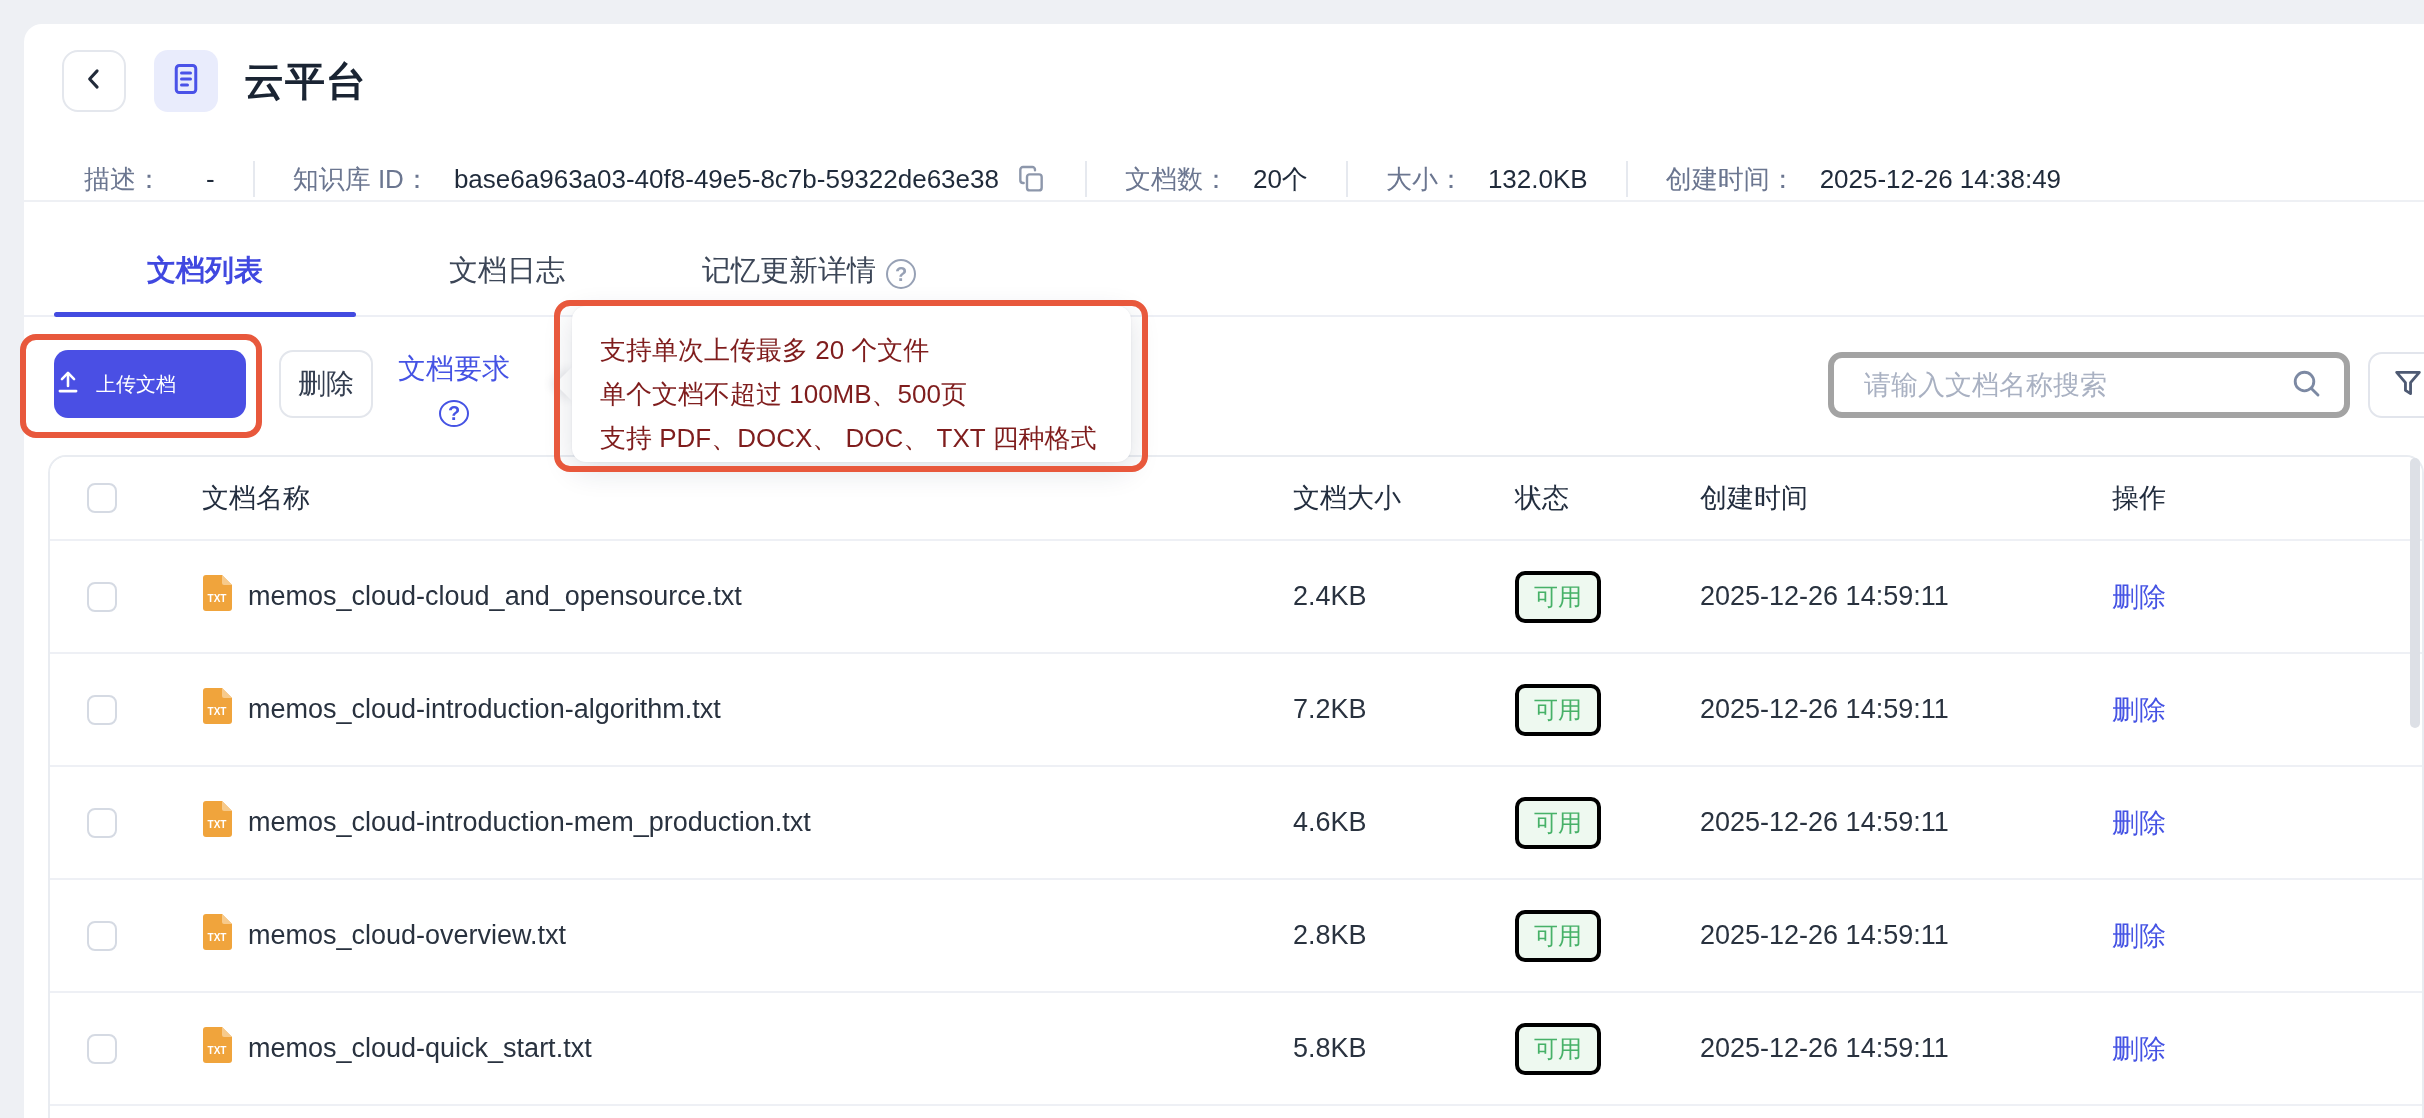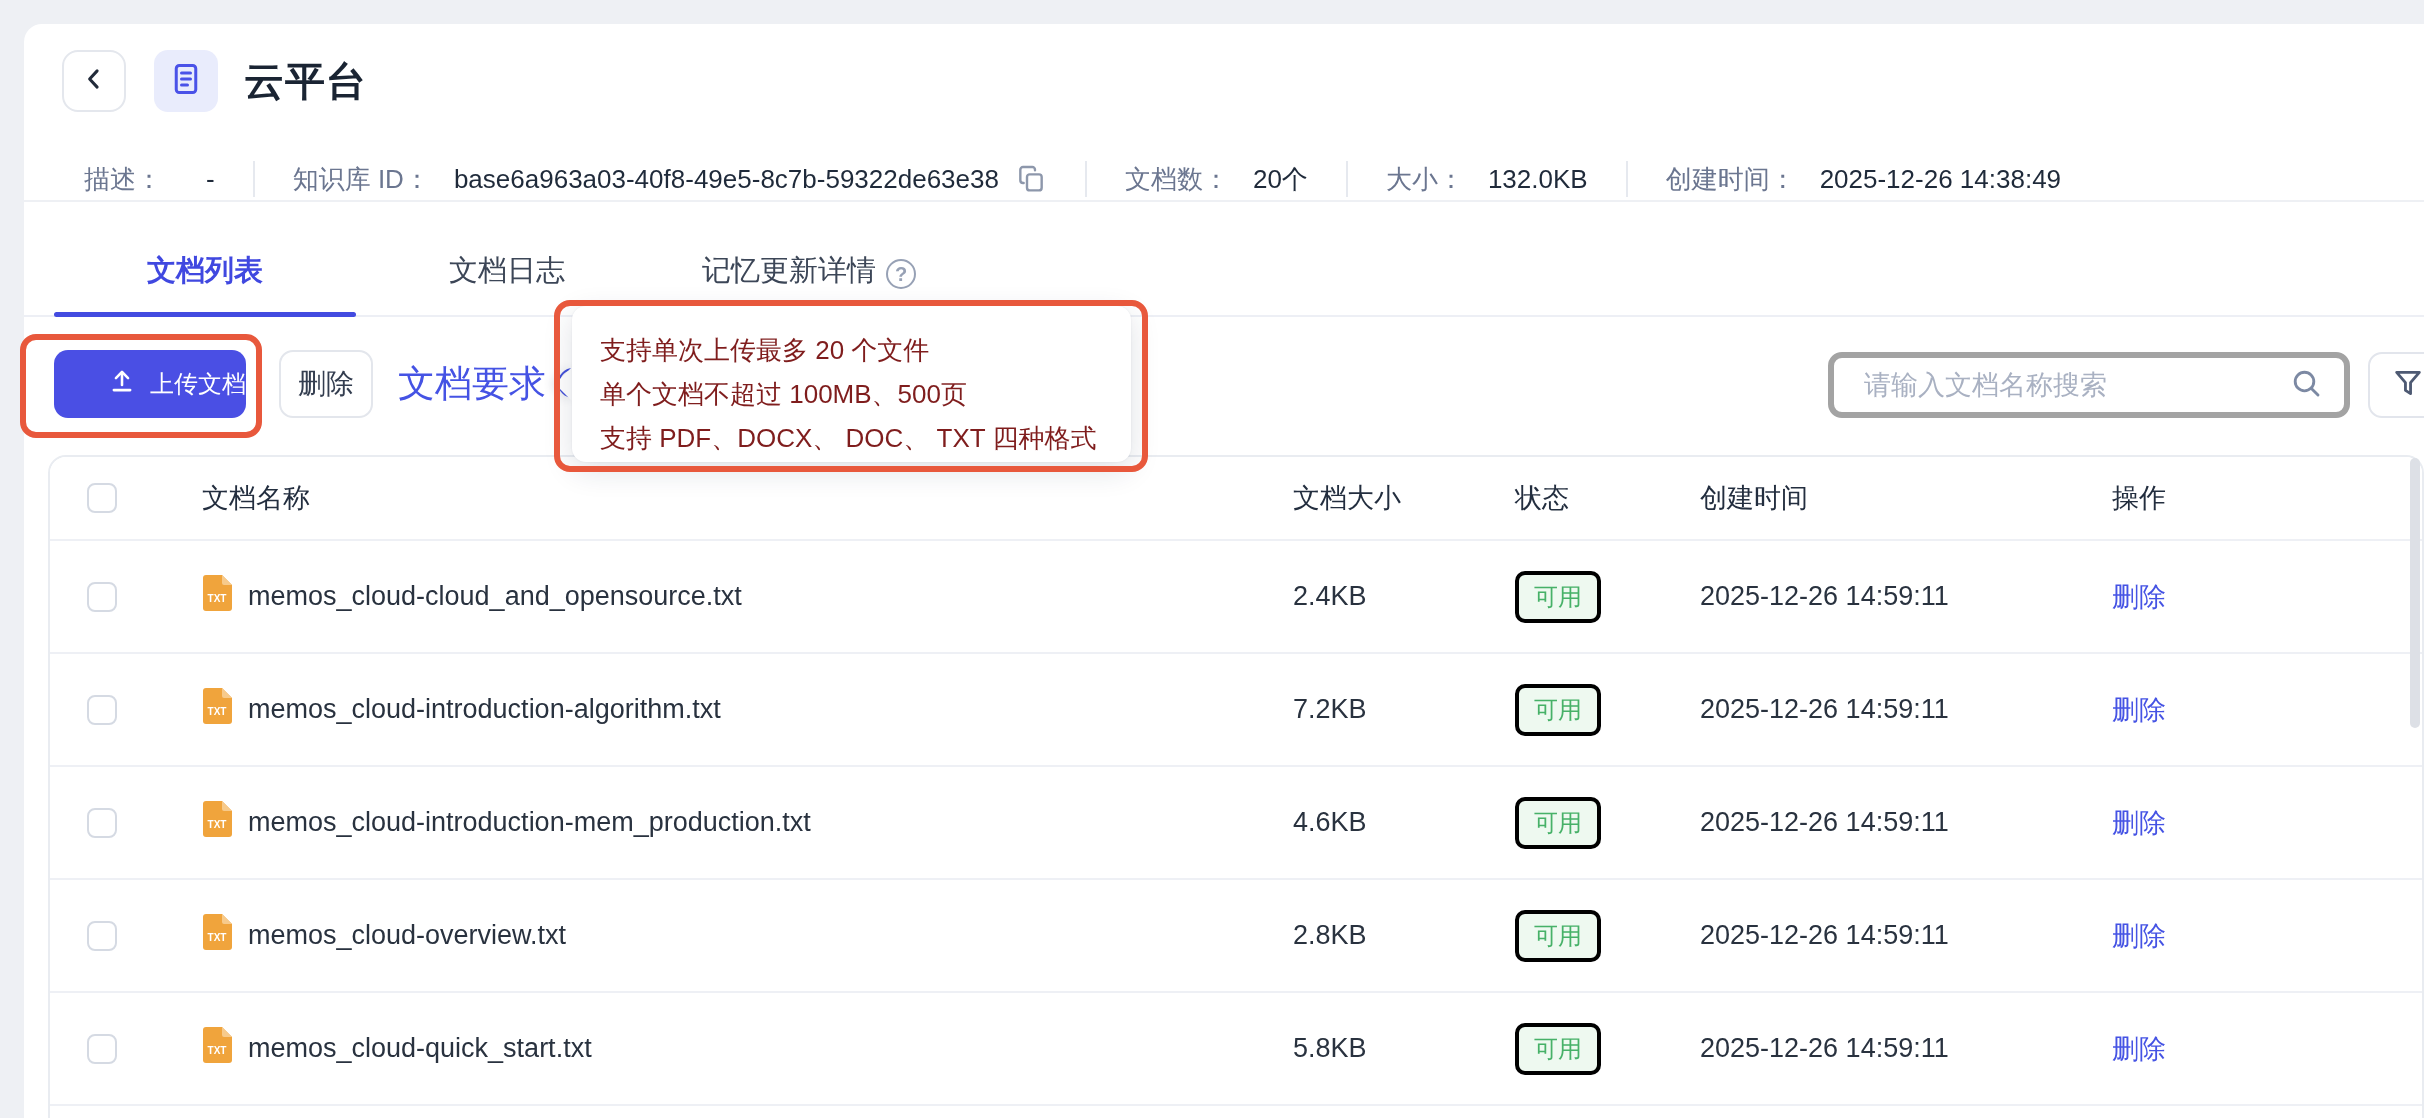--- a/index.html
+++ b/index.html
@@ -54,31 +54,31 @@
     align-items:center; justify-content:center; font-size:20px; font-weight:600;
     border:2px solid #97a1b5; color:#97a1b5; margin-bottom:2px;
   }
   .qmark::after { content:"?"; }
   .qmark.blue { border-color:#4553e4; color:#4553e4; }
   
   .toolbar { position:absolute; left:0; top:293px; right:0; height:132px; }
   .upload-btn {
     position:absolute; left:30px; top:33px; width:192px; height:68px;
     background:#4a4fe4; color:#fff; border:none; border-radius:14px;
-    display:flex; align-items:center; justify-content:flex-end; gap:14px;
-    font-size:24px; cursor:pointer; font-family:inherit;
+    display:flex; align-items:center; justify-content:flex-start; gap:14px;
+    font-size:20px; cursor:pointer; font-family:inherit;
   }
   .delete-btn {
     position:absolute; left:255px; top:33px; width:94px; height:68px;
     background:#fff; color:#333d4f; border:2px solid #e3e6ec; border-radius:14px;
     display:flex; align-items:center; justify-content:center; font-size:28px; cursor:pointer; font-family:inherit;
   }
   .doc-req {
     position:absolute; left:374px; top:33px; height:68px; display:flex; align-items:center; gap:12px;
-    color:#4553e4; font-size:37px; cursor:pointer;
+    color:#4553e4; font-size:28px; cursor:pointer;flex-direction:column;
   }
   .search-box {
     position:absolute; left:1804px; top:35px; width:522px; height:66px;
     border:6px solid #a3a3a3; border-radius:14px; background:#fff;
     display:flex; align-items:center; padding:0 20px 0 30px;
   }
   .search-box input {
     flex:1; border:none; outline:none; font-size:27px; color:#1f2a3a; font-family:inherit; background:transparent;
   }
   .search-box input::placeholder { color:#a9b1c2; }

